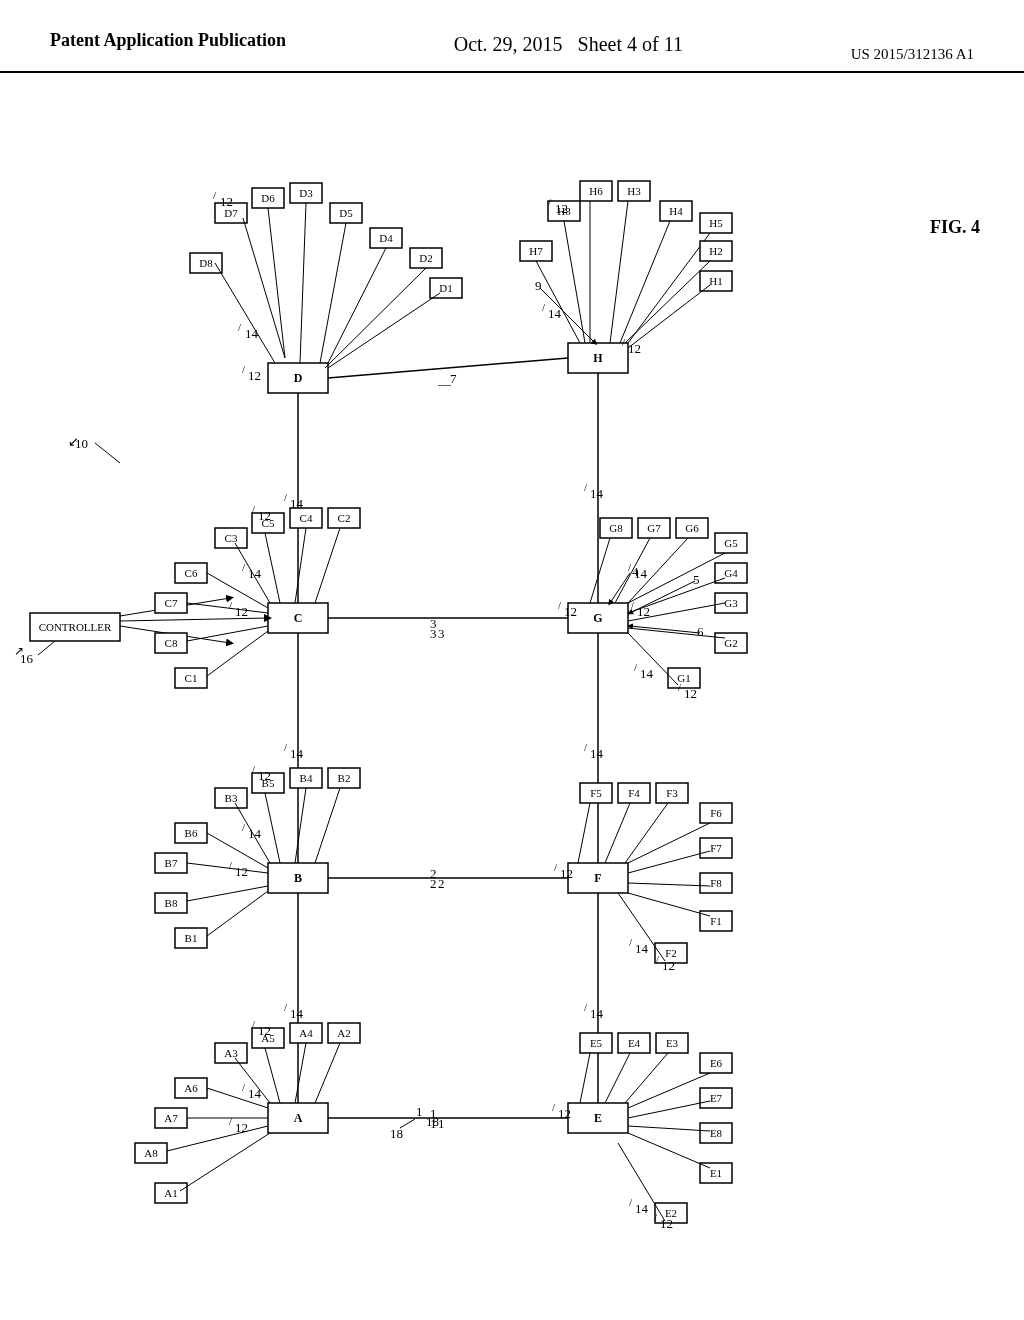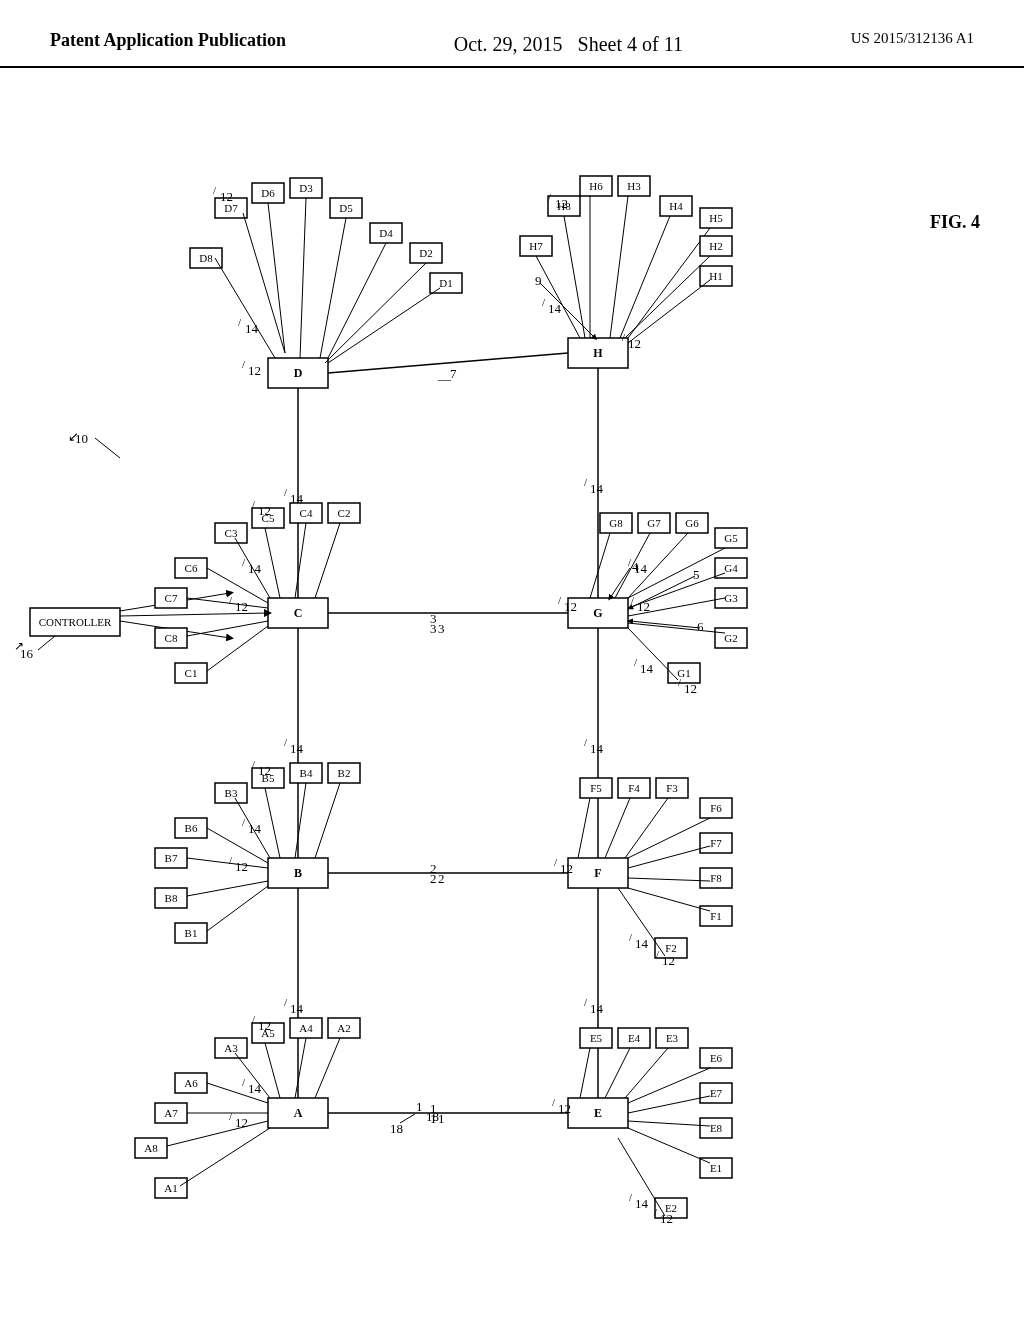--- a/index.html
+++ b/index.html
@@ -23,20 +23,21 @@
       font-size: 18px;
     }
     .header-center {
       font-size: 20px;
       text-align: center;
       line-height: 1.4;
     }
     .header-right {
       font-size: 15px;
       text-align: center;
+      margin-top: 16px;
     }
     .diagram-area {
       position: relative;
       width: 100%;
       height: 1220px;
     }
     svg {
       position: absolute;
       top: 0;
       left: 0;

